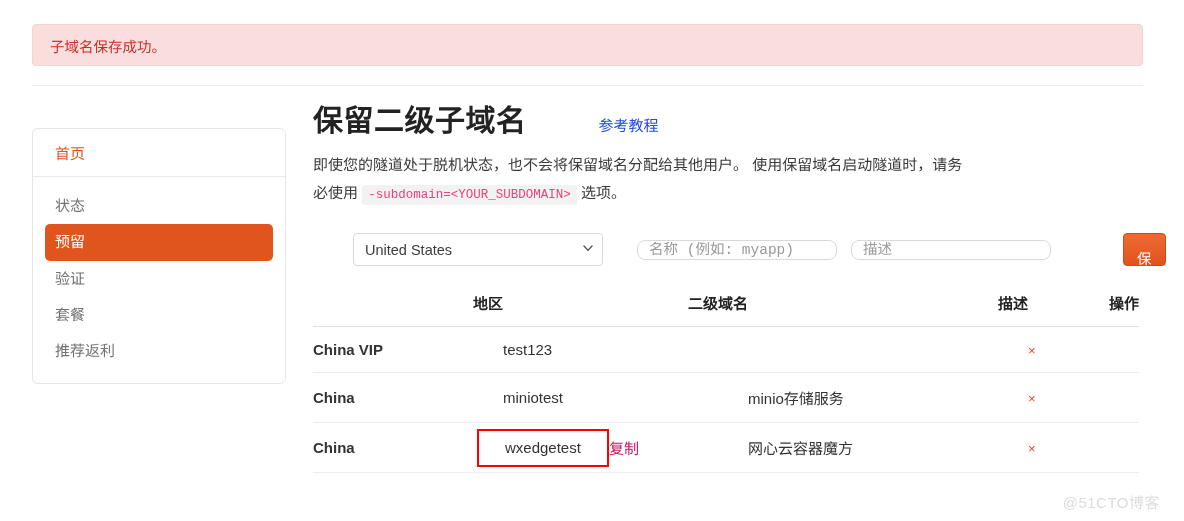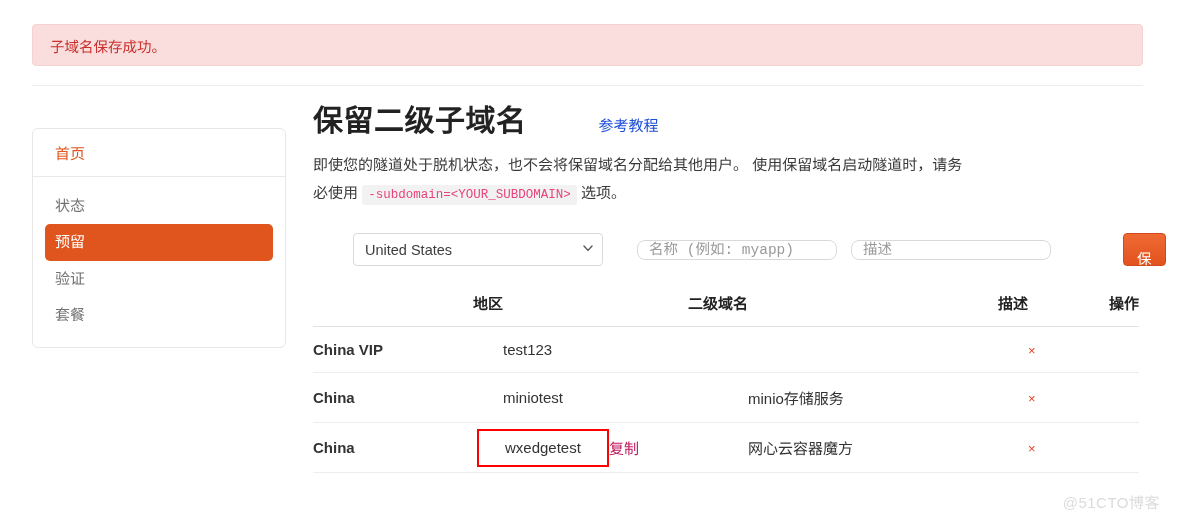--- a/index.html
+++ b/index.html
@@ -259,20 +259,21 @@
 
 <nav class="sidebar">
   <div class="sidebar-head">
     <span class="nav-link">首页</span>
   </div>
   <div class="sidebar-body">
     <a class="nav-item">状态</a>
     <a class="nav-item active">预留</a>
     <a class="nav-item">验证</a>
     <a class="nav-item">套餐</a>
+    <a class="nav-item">推荐返利</a>
   </div>
 </nav>
 
 <section class="main">
 
   <div class="title-row">
     <h1 class="page-title">保留二级子域名</h1>
     <a class="tutorial-link">参考教程</a>
   </div>
 

